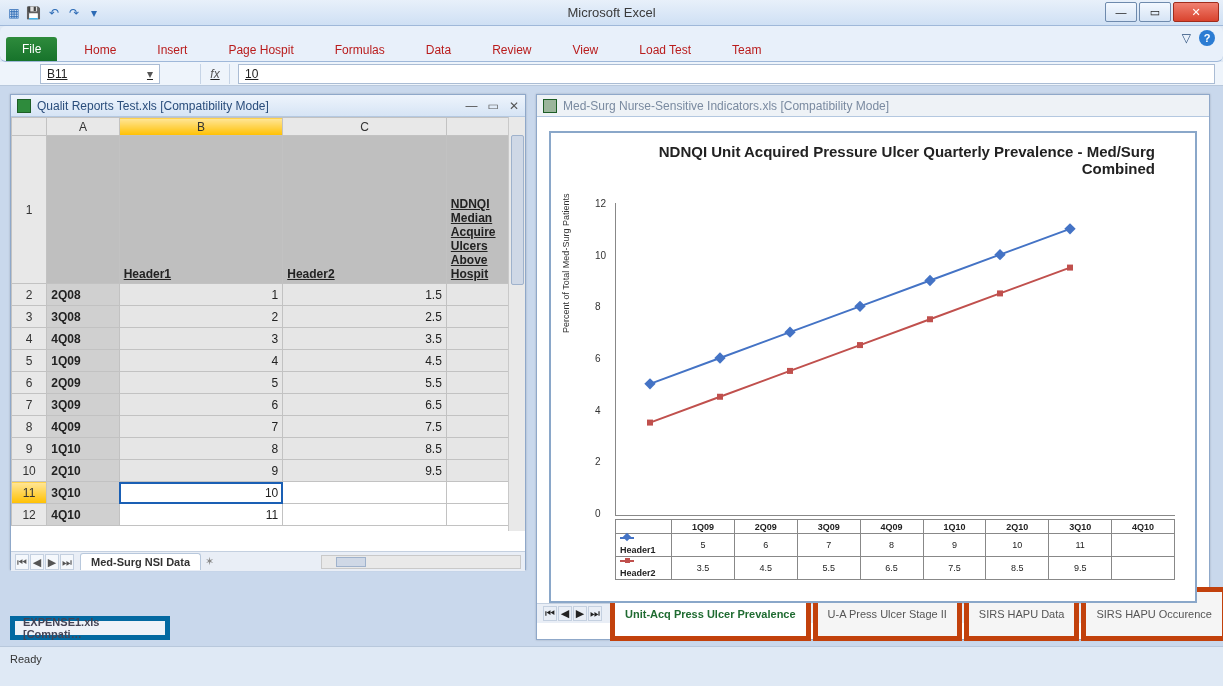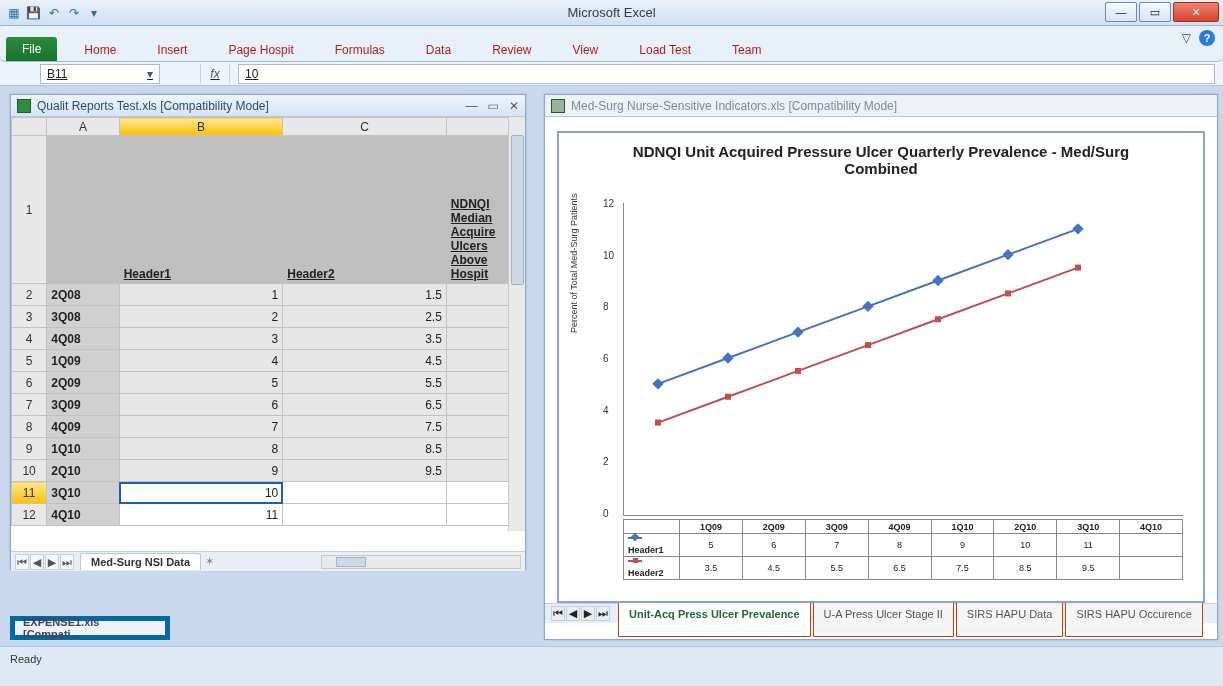--- a/index.html
+++ b/index.html
@@ -60,44 +60,44 @@
 
   
   .tabstrip { height:20px; background:#e9eef6; border-top:1px solid #c4d0e0; display:flex; align-items:center; font-size:11px; padding-left:4px;}
   .tabstrip .nav { display:flex; gap:1px; margin-right:6px;}
   .tabstrip .nav span { width:14px; text-align:center; color:#555; border:1px solid #c4d0e0; background:#f5f8fc; height:16px; line-height:14px;}
   .stab { padding:2px 10px; background:#fff; border:1px solid #b8c8dc; border-bottom:none; border-radius:3px 3px 0 0; color:#333; font-weight:bold;}
   .tabstrip .hscroll { margin-left:auto; width:200px; height:14px; background:#e9e9e9; border:1px solid #c9c9c9; position:relative; margin-right:4px;}
   .tabstrip .hscroll .th { position:absolute; left:14px; top:1px; width:30px; height:10px; background:#cfd8e6; border:1px solid #9fb2cc;}
 
   
-  .wbwin.right { left:536px; top:8px; width:674px; height:546px;margin-left:8px;}
+  .wbwin.right { left:536px; top:8px; width:674px; height:546px;}
   .wbwin.right .wbtitle { background:#eef2f6; color:#7a8aa0;}
   .chartarea { position:relative; height:486px; padding:14px 12px 8px 12px;}
   .chartbox { border:2px solid #8aa7c9; height:472px; position:relative; background:#fff;}
-  .ctitle { text-align:center; font-weight:bold; font-size:15px; padding:10px 40px 4px;}
+  .ctitle { text-align:right; font-weight:bold; font-size:15px; padding:10px 40px 4px;}
   .plot { position:absolute; left:64px; top:70px; width:560px; height:310px; }
   .ylab { position:absolute; left:10px; top:200px; transform:rotate(-90deg); transform-origin:left top; font-size:9px; color:#333; white-space:nowrap;}
   .ytick { position:absolute; left:44px; font-size:10px; color:#333; transform:translateY(-50%);}
   .xaxis { position:absolute; left:64px; top:382px; width:560px; height:1px; background:#888;}
   .yaxis { position:absolute; left:64px; top:70px; width:1px; height:312px; background:#888;}
 
   
   table.dtab { position:absolute; left:64px; top:386px; border-collapse:collapse; font-size:9px; width:560px;}
   table.dtab th, table.dtab td { border:1px solid #888; text-align:center; padding:1px 0; height:14px;}
   table.dtab th.leg { width:56px; text-align:left; padding-left:4px;}
   .legmark { display:inline-block; width:14px; height:7px; vertical-align:middle; margin-right:3px; position:relative;}
   .legmark.blue { border-top:2px solid #4473c5;}
   .legmark.blue::after{content:"";position:absolute;left:4px;top:-5px;width:6px;height:6px;background:#4473c5;transform:rotate(45deg);}
   .legmark.red { border-top:2px solid #c0504d;}
   .legmark.red::after{content:"";position:absolute;left:5px;top:-4px;width:5px;height:5px;background:#c0504d;}
 
   
   .rts { height:20px; background:#e9eef6; border-top:1px solid #c4d0e0; display:flex; align-items:center; font-size:11px; padding-left:6px; gap:2px;}
-  .rts .stab2 { padding:16px 10px; border:1px solid #c2410c; background:#f5f5f5; color:#555; border-radius:3px 3px 0 0; white-space:nowrap;text-align:right;}
+  .rts .stab2 { padding:16px 10px; border:5px solid #c2410c; background:#f5f5f5; color:#555; border-radius:3px 3px 0 0; white-space:nowrap;text-align:right;}
   .rts .stab2.active { background:#fff; font-weight:bold; color:#1f6b31;}
 
   
   .wbtask { position:absolute; left:10px; bottom:6px; width:160px; height:24px; background:#eef2f8; border:5px solid #0369a1; display:flex; align-items:center; padding:0 8px; font-size:11px; color:#445;font-weight:bold;}
 
   
   .status { height:24px; background:#dfe9f5; border-top:1px solid #b8c8dc; display:flex; align-items:center; padding:0 10px; font-size:11px; color:#333;}
   .status .right { margin-left:auto; display:flex; align-items:center; gap:8px;}
   .viewbtn { width:18px; height:16px; border:1px solid #9fb2cc; background:#fff;}
   .zoomslider { width:100px; height:4px; background:#cad6e6; position:relative; border-radius:2px;}

